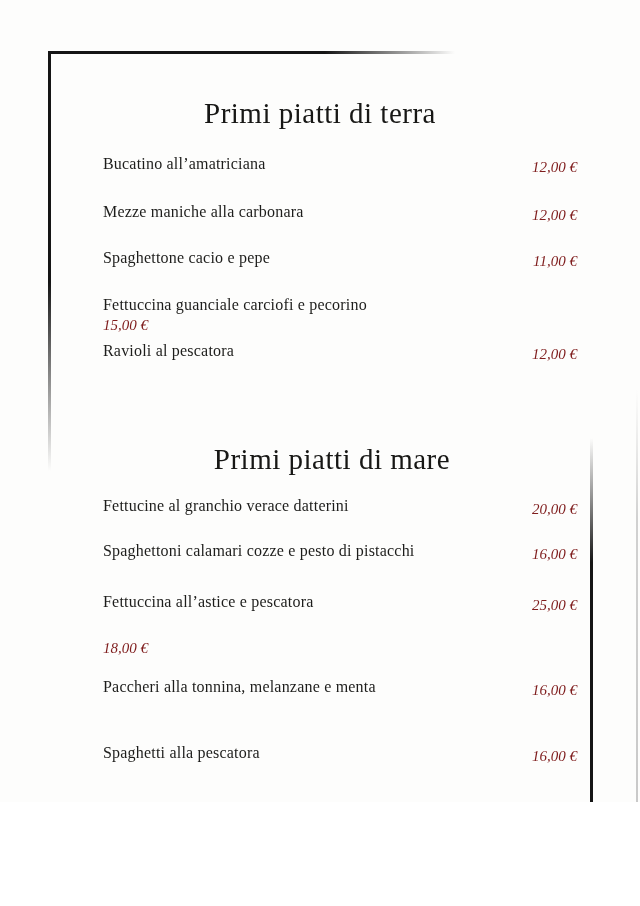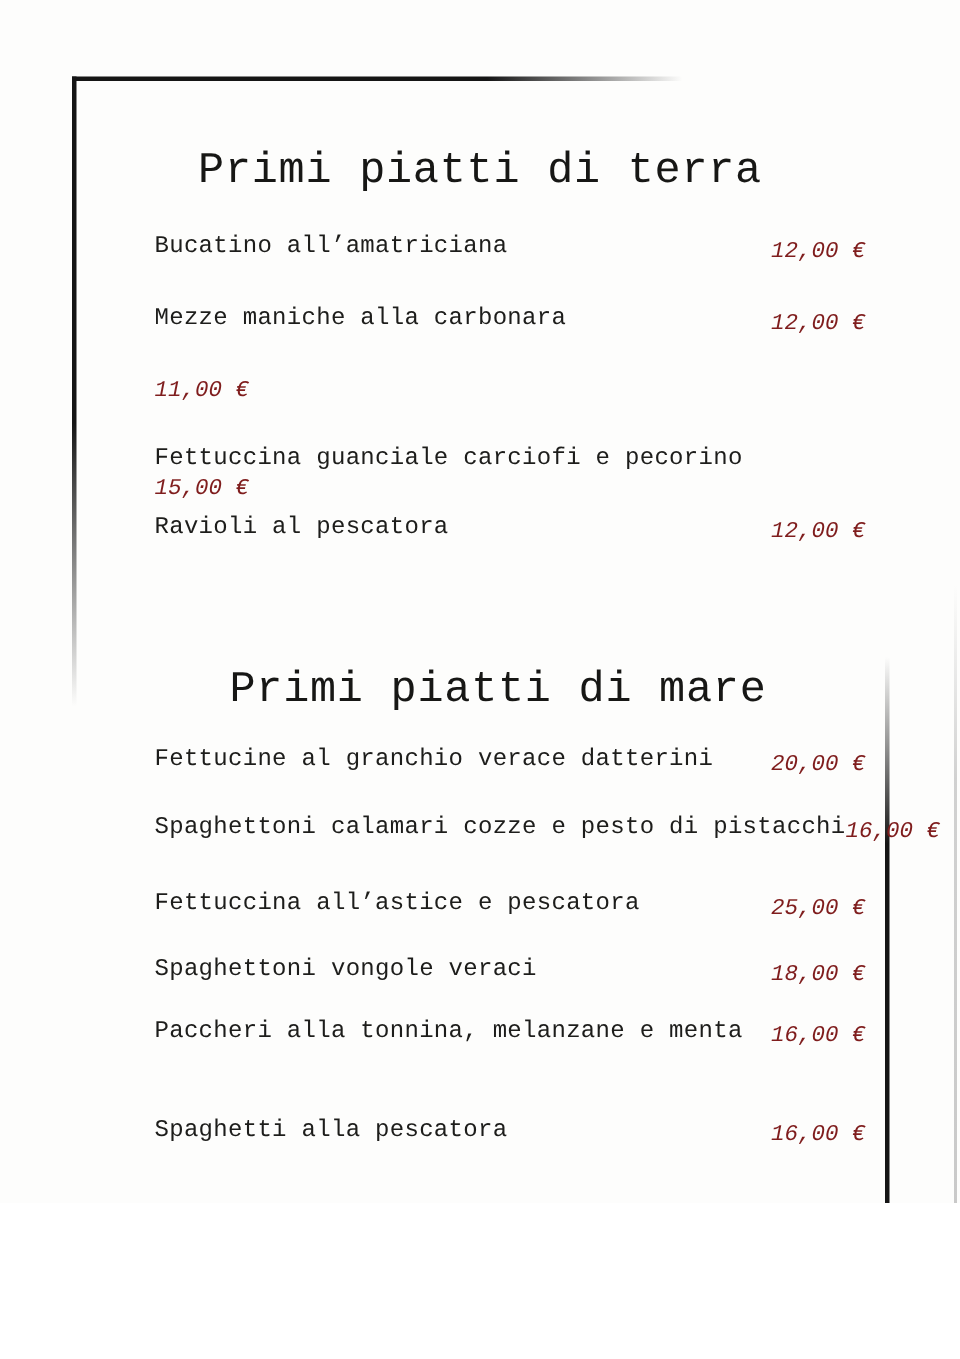--- a/index.html
+++ b/index.html
@@ -6,21 +6,21 @@
     margin: 0;
     padding: 0;
     background: #ffffff;
   }
   .page {
     position: relative;
     width: 640px;
     height: 802px;
     background: #fdfdfc;
     overflow: hidden;
-    font-family: Liberation Mono, monospace;
+    font-family: Liberation Serif, serif;
     color: #1d1d1b;
   }
 
   
   .frame-top {
     position: absolute;
     left: 48px; top: 51px;
     width: 407px; height: 3px;
     background: linear-gradient(to right, #151515 0%, #151515 68%, rgba(21,21,21,0.45) 86%, rgba(21,21,21,0) 100%);
   }
@@ -95,20 +95,21 @@
 
   <div class="row" style="top: 155px;">
     <span class="dish-name">Bucatino all’amatriciana</span>
     <span class="dish-price">12,00 €</span>
   </div>
   <div class="row" style="top: 203px;">
     <span class="dish-name">Mezze maniche alla carbonara</span>
     <span class="dish-price">12,00 €</span>
   </div>
   <div class="row" style="top: 249px;">
+    <span class="dish-name">Spaghettone cacio e pepe</span>
     <span class="dish-price">11,00 €</span>
   </div>
   <div class="row" style="top: 296px; flex-direction: column;">
     <span class="dish-name">Fettuccina guanciale carciofi e pecorino</span>
     <span class="dish-price">15,00 €</span>
   </div>
   <div class="row" style="top: 342px;">
     <span class="dish-name">Ravioli al pescatora</span>
     <span class="dish-price">12,00 €</span>
   </div>
@@ -121,21 +122,20 @@
   </div>
   <div class="row" style="top: 542px;">
     <span class="dish-name">Spaghettoni calamari cozze e pesto di pistacchi</span>
     <span class="dish-price">16,00 €</span>
   </div>
   <div class="row" style="top: 593px;">
     <span class="dish-name">Fettuccina all’astice e pescatora</span>
     <span class="dish-price">25,00 €</span>
   </div>
   <div class="row" style="top: 637px;">
-    <span class="dish-name">Spaghettoni vongole veraci</span>
     <span class="dish-price">18,00 €</span>
   </div>
   <div class="row" style="top: 678px;">
     <span class="dish-name">Paccheri alla tonnina, melanzane e menta</span>
     <span class="dish-price">16,00 €</span>
   </div>
   <div class="row" style="top: 744px; align-items: center;">
     <span class="dish-name">Spaghetti alla pescatora</span>
     <span class="dish-price">16,00 €</span>
   </div>

